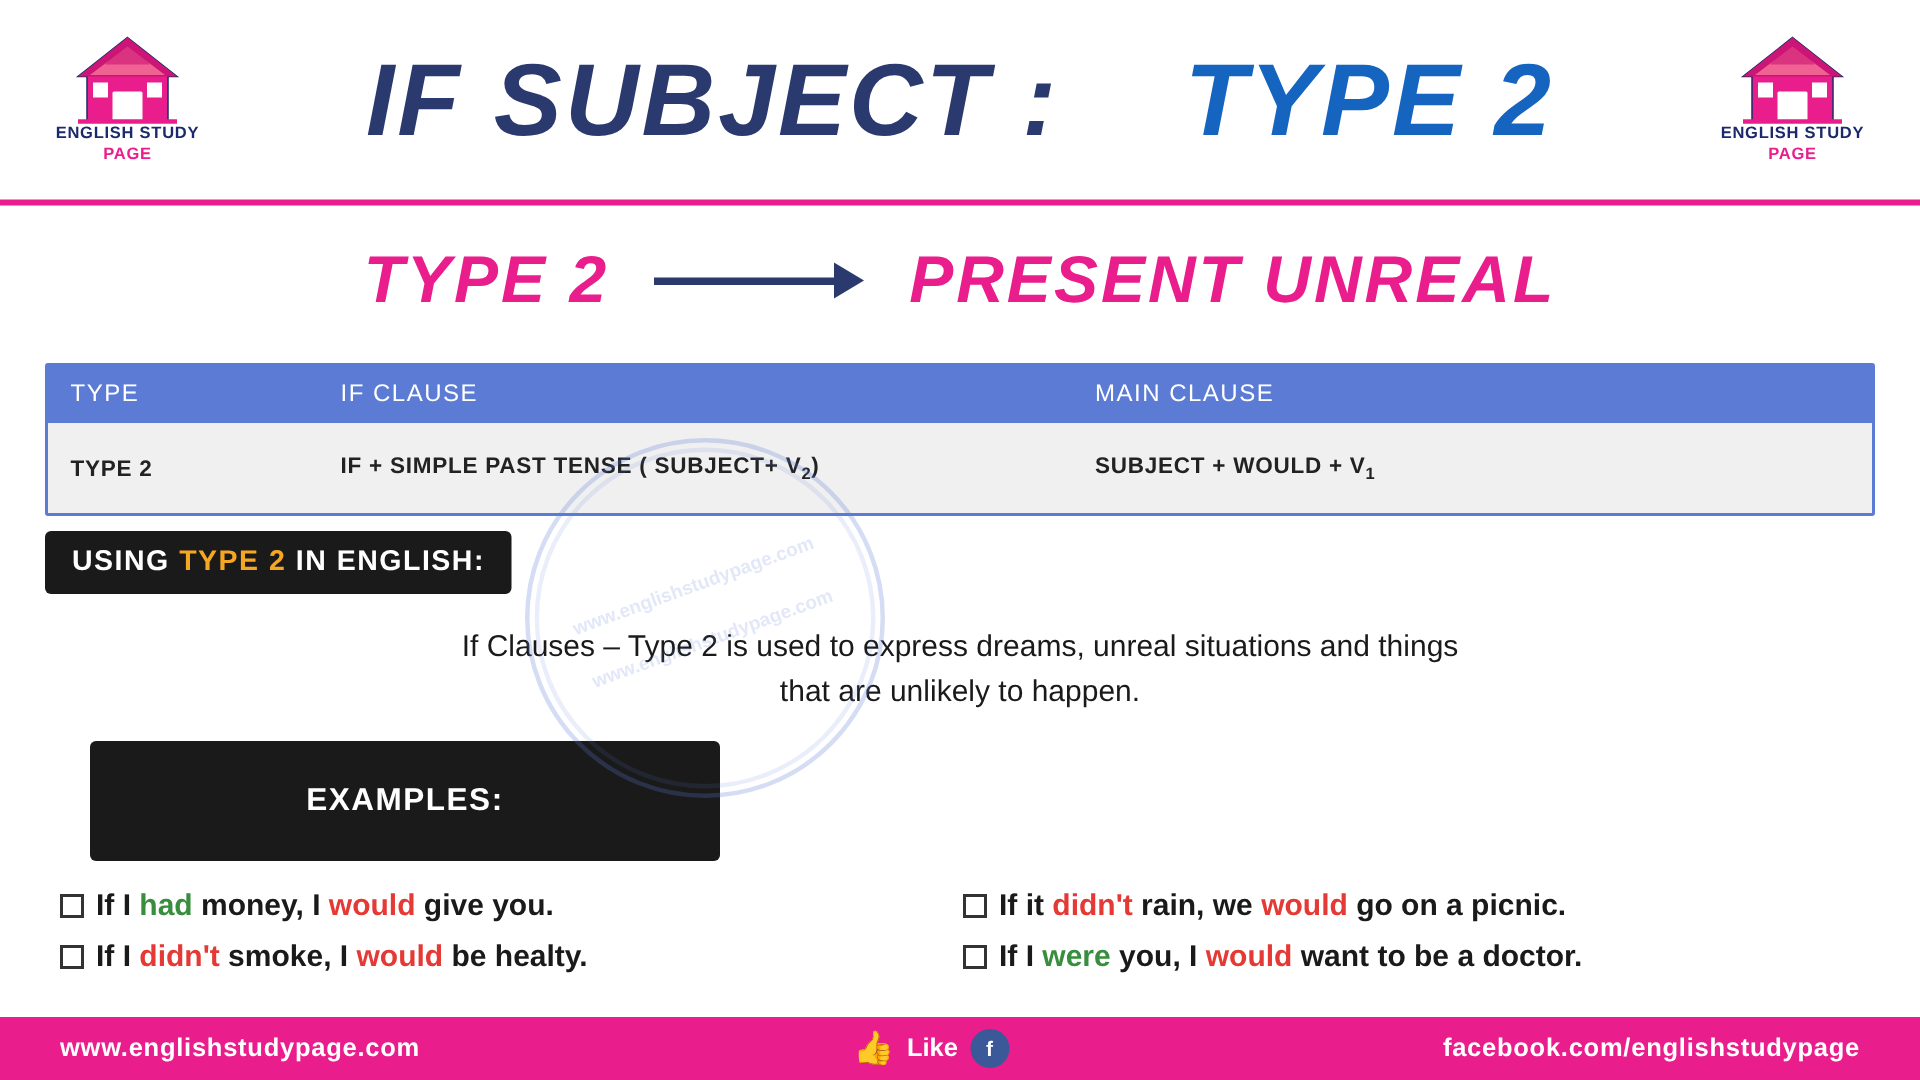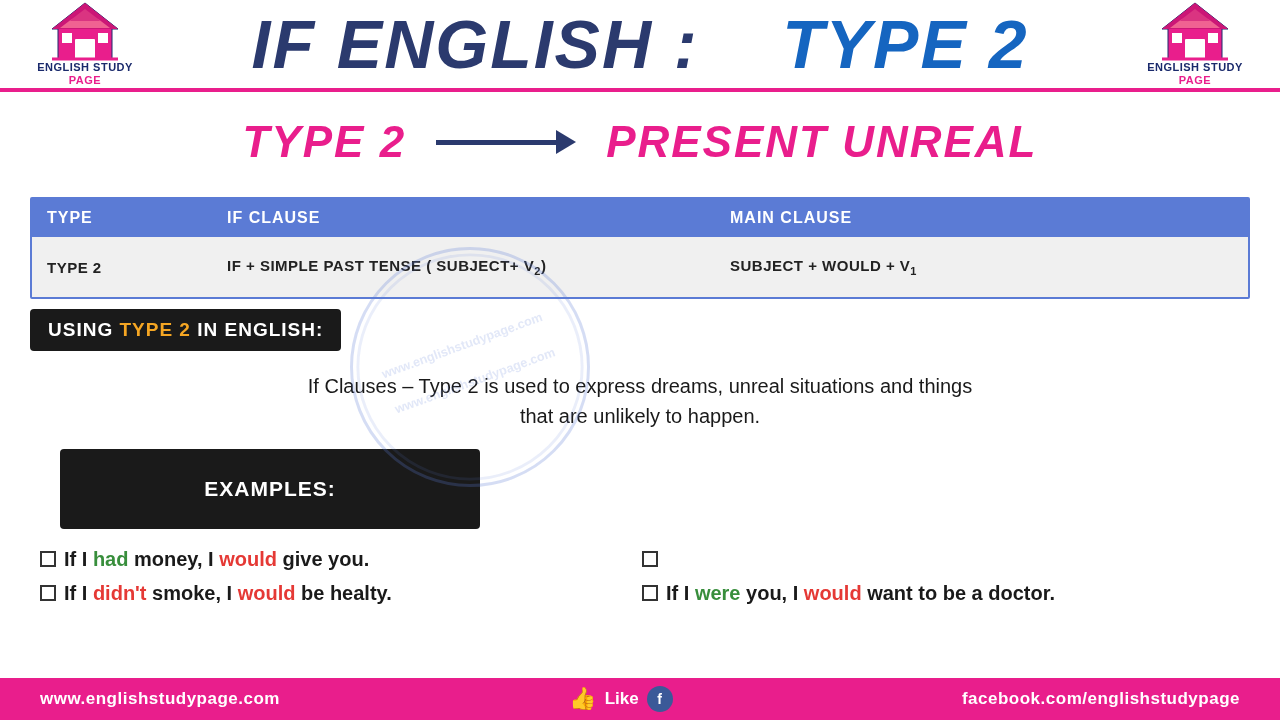--- a/index.html
+++ b/index.html
@@ -12,21 +12,21 @@
     }
 
     
     .header {
       background: #fff;
       border-bottom: 4px solid #e91e8c;
       display: flex;
       align-items: center;
       justify-content: space-between;
       padding: 8px 20px;
-      height: 92px;
+      height: 137px;
       position: relative;
     }
 
     .header-title {
       flex: 1;
       text-align: center;
       font-size: 68px;
       font-weight: 900;
       color: #2b3a6e;
       letter-spacing: 2px;
@@ -112,21 +112,21 @@
 
     .table-header {
       background: #5b7bd5;
       display: grid;
       grid-template-columns: 180px 1fr 1fr;
       padding: 10px 15px;
     }
 
     .table-header-cell {
       font-size: 16px;
-      font-weight: 700;
+      font-weight: 400;
       color: #fff;
       letter-spacing: 1px;
     }
 
     .table-row {
       background: #f0f0f0;
       display: grid;
       grid-template-columns: 180px 1fr 1fr;
       padding: 12px 15px;
       min-height: 60px;
@@ -314,21 +314,21 @@
 
       <polygon points="35,2 50,20 20,20" fill="#cc1677" opacity="0.6"></polygon>
     </svg>
     <div class="logo-text">
       <span>ENGLISH STUDY</span><br>
       <span class="page">PAGE</span>
     </div>
   </div>
 
   <div class="header-title">
-    <span>IF ENGLISH :</span>
+    <span>IF SUBJECT :</span>
     &nbsp;&nbsp;
     <span class="type2">TYPE 2</span>
   </div>
 
   <div class="logo">
     <svg class="logo-house" viewBox="0 0 70 60">
       <polygon points="35,2 68,28 62,28 62,58 8,58 8,28 2,28" fill="#e91e8c" stroke="#1a2a6c" stroke-width="1"></polygon>
       <polygon points="35,2 68,28 2,28" fill="#cc1677"></polygon>
       <polygon points="35,8 60,27 10,27" fill="#f06292"></polygon>
       <rect x="25" y="38" width="20" height="20" fill="#fff" rx="1"></rect>
@@ -402,20 +402,23 @@
 
     <div class="example-item">
       <span class="checkbox"></span>
       <span>
         If I <span class="highlight-green">had</span> money, I <span class="highlight-would">would</span> give you.
       </span>
     </div>
 
     <div class="example-item">
       <span class="checkbox"></span>
+      <span>
+        If it <span class="highlight-red">didn't</span> rain, we <span class="highlight-would">would</span> go on a picnic.
+      </span>
     </div>
 
     <div class="example-item">
       <span class="checkbox"></span>
       <span>
         If I <span class="highlight-red">didn't</span> smoke, I <span class="highlight-would">would</span> be healty.
       </span>
     </div>
 
     <div class="example-item">

